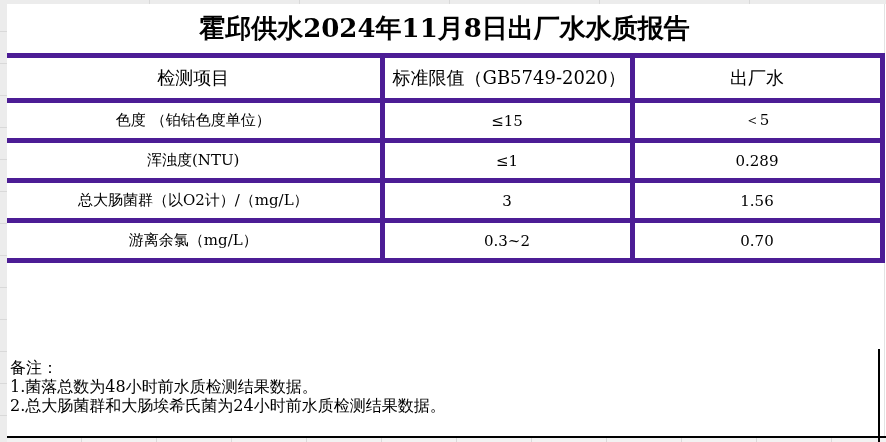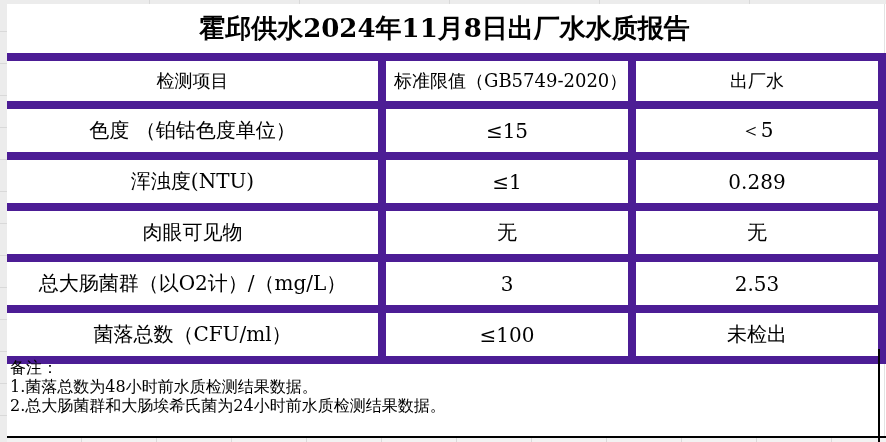--- a/index.html
+++ b/index.html
@@ -38,29 +38,29 @@
     display: flex; align-items: center; justify-content: center;
     font-size: 26px; font-weight: bold; letter-spacing: 0px;
     white-space: nowrap;
   }
   
   #report-table {
     position: absolute; left: 7px; top: 53px; width: 875px;
     border-collapse: collapse; table-layout: fixed;
   }
   #report-table th, #report-table td {
-    border: 8px solid #4c1d95;
+    border: 5px solid #4c1d95;
     text-align: center; vertical-align: middle;
     padding: 8px; overflow: hidden; white-space: nowrap;
   }
   #report-table tr > *:first-child { border-left: none; }
   #report-table thead tr { height: 37px; }
   #report-table tbody tr { height: 25px; }
   #report-table th { font-weight: normal; font-size: 18px; }
-  #report-table td { font-size: 20px; }
+  #report-table td { font-size: 15px; }
   
   #notes {
     position: absolute; left: 7px; top: 349px; width: 873px; height: 99px;
     border-right: 2px solid #000;
     box-sizing: border-box;
     padding: 9px 0 0 3px;
     font-size: 16px; line-height: 19px;
   }
   #notes div { white-space: nowrap; }
   
@@ -97,33 +97,28 @@
       <td>色度 （铂钴色度单位）</td>
       <td>≤15</td>
       <td>＜5</td>
     </tr>
     <tr>
       <td>浑浊度(NTU)</td>
       <td>≤1</td>
       <td>0.289</td>
     </tr>
     <tr>
-      <td>肉眼可见物</td>
-      <td>无</td>
-      <td>无</td>
+      <td>总大肠菌群（以O2计）/（mg/L）</td>
+      <td>3</td>
+      <td>1.56</td>
     </tr>
     <tr>
-      <td>总大肠菌群（以O2计）/（mg/L）</td>
-      <td>3</td>
-      <td>2.53</td>
-    </tr>
-    <tr>
-      <td>菌落总数（CFU/ml）</td>
-      <td>≤100</td>
-      <td>未检出</td>
+      <td>游离余氯（mg/L）</td>
+      <td>0.3~2</td>
+      <td>0.70</td>
     </tr>
   </tbody>
 </table>
 
 <div id="notes">
   <div>备注：</div>
   <div>1.菌落总数为48小时前水质检测结果数据。</div>
   <div>2.总大肠菌群和大肠埃希氏菌为24小时前水质检测结果数据。</div>
 </div>
 

